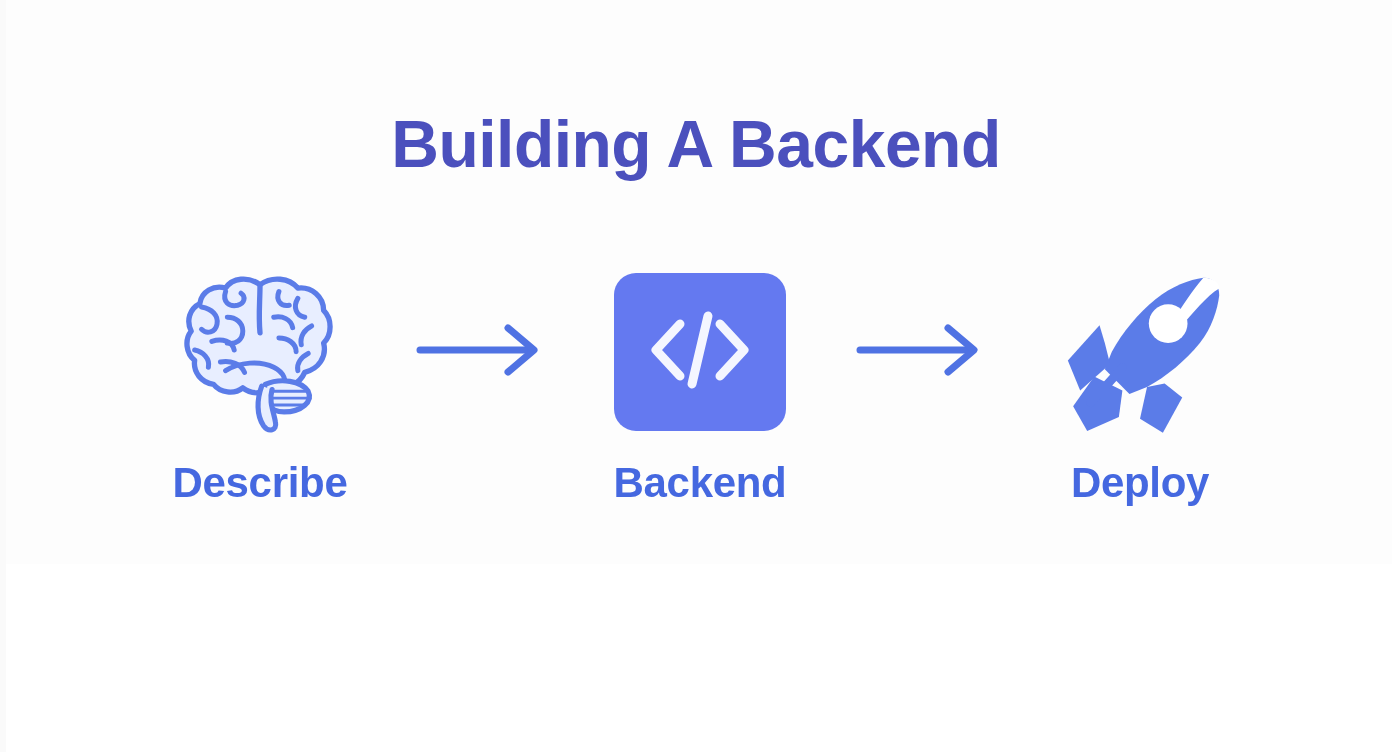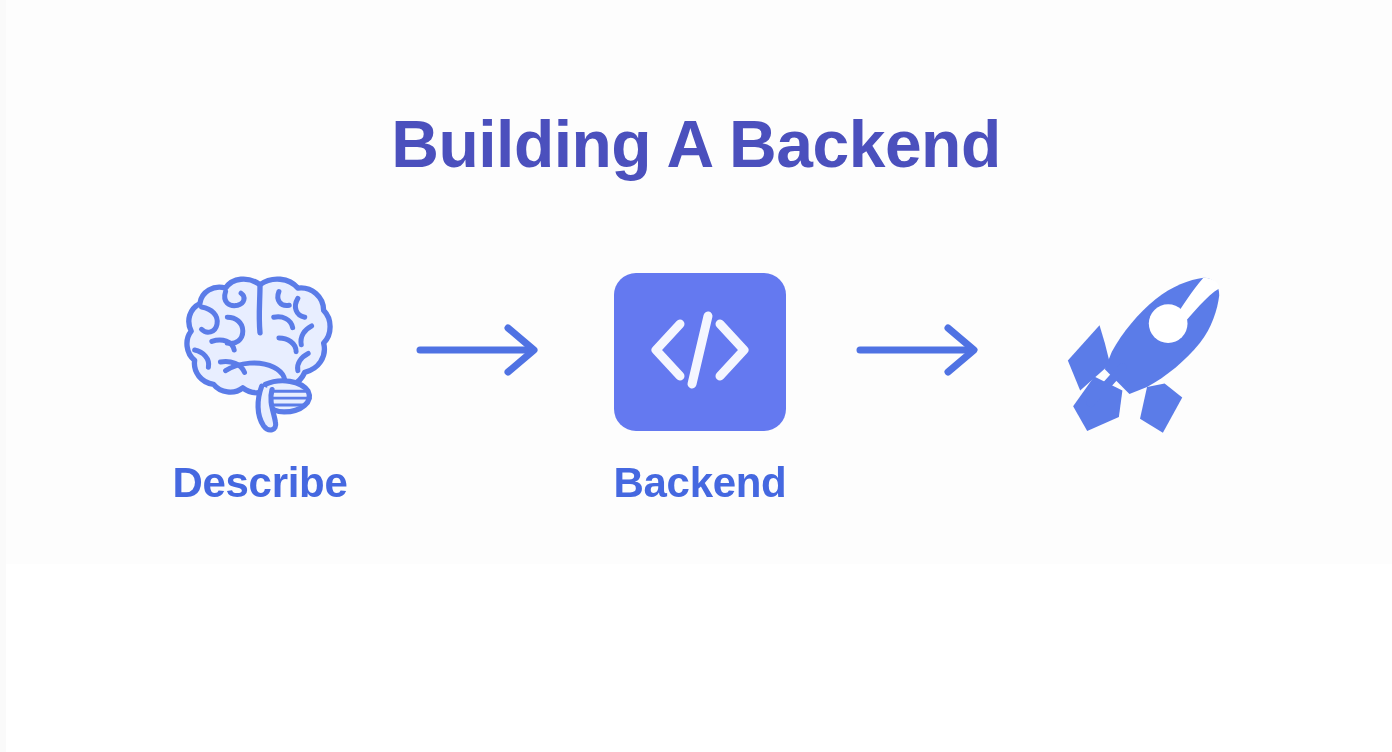--- a/index.html
+++ b/index.html
@@ -239,16 +239,17 @@
 
               <path d="M54 71 L 50 89 L 63 97 L 74 77 L 64 69 Z"></path>
 
               <path d="M24 65 L 12 82 L 20 96 L 38 88 L 40 73 Z"></path>
 
               <path d="M40 60 L 22 80" stroke="#5b7ce8" stroke-width="5" stroke-linecap="round" fill="none"></path>
             </g>
           </svg>
         </span>
       </div>
+      <div class="step-label">Deploy</div>
     </div>
 
   </div>
 </div>
 
 </body></html>

